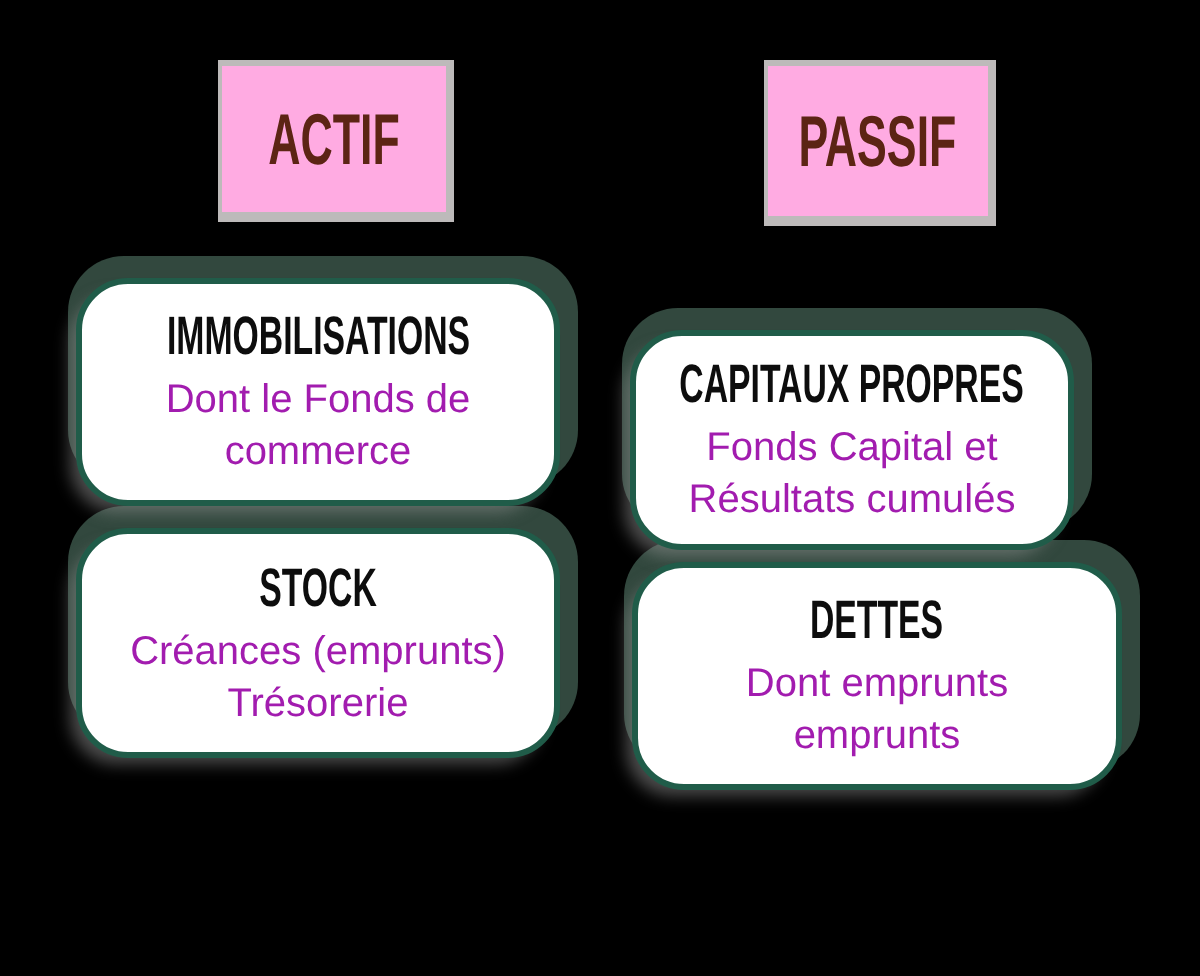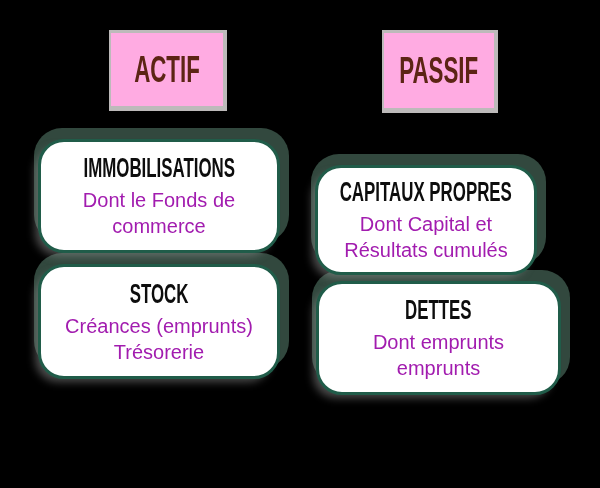--- a/index.html
+++ b/index.html
@@ -67,21 +67,21 @@
       <div class="card-title">IMMOBILISATIONS</div>
       <div class="card-line">Dont le Fonds de</div>
       <div class="card-line">commerce</div>
     </div>
   </div>
 
   <div class="cardwrap" id="card-capitaux">
     <div class="backing"></div>
     <div class="card">
       <div class="card-title">CAPITAUX PROPRES</div>
-      <div class="card-line">Dont Capital et</div>
+      <div class="card-line">Fonds Capital et</div>
       <div class="card-line">Résultats cumulés</div>
     </div>
   </div>
 
   <div class="cardwrap" id="card-stock">
     <div class="backing"></div>
     <div class="card">
       <div class="card-title">STOCK</div>
       <div class="card-line">Créances (emprunts)</div>
       <div class="card-line">Trésorerie</div>

